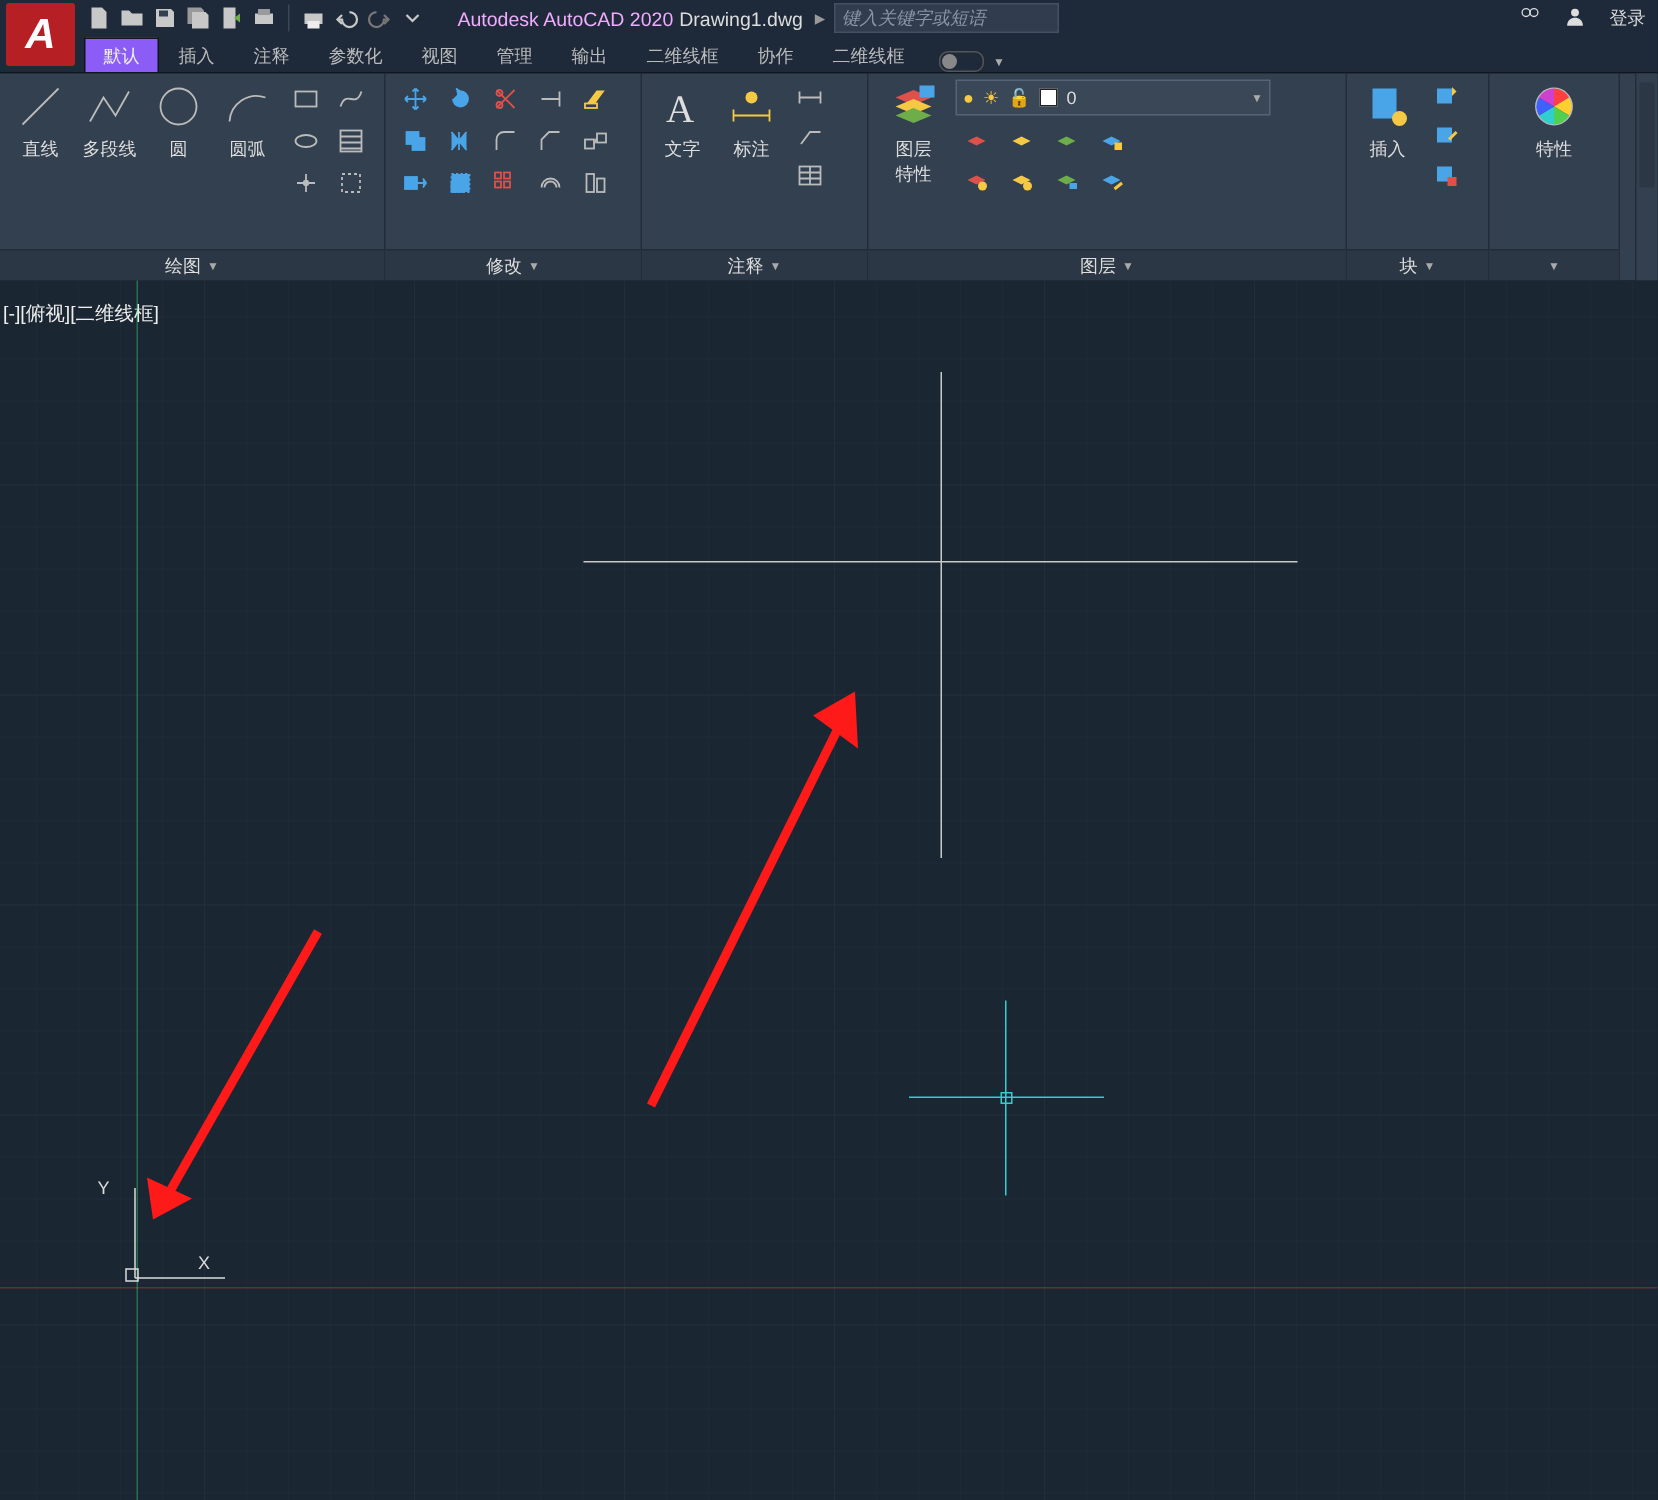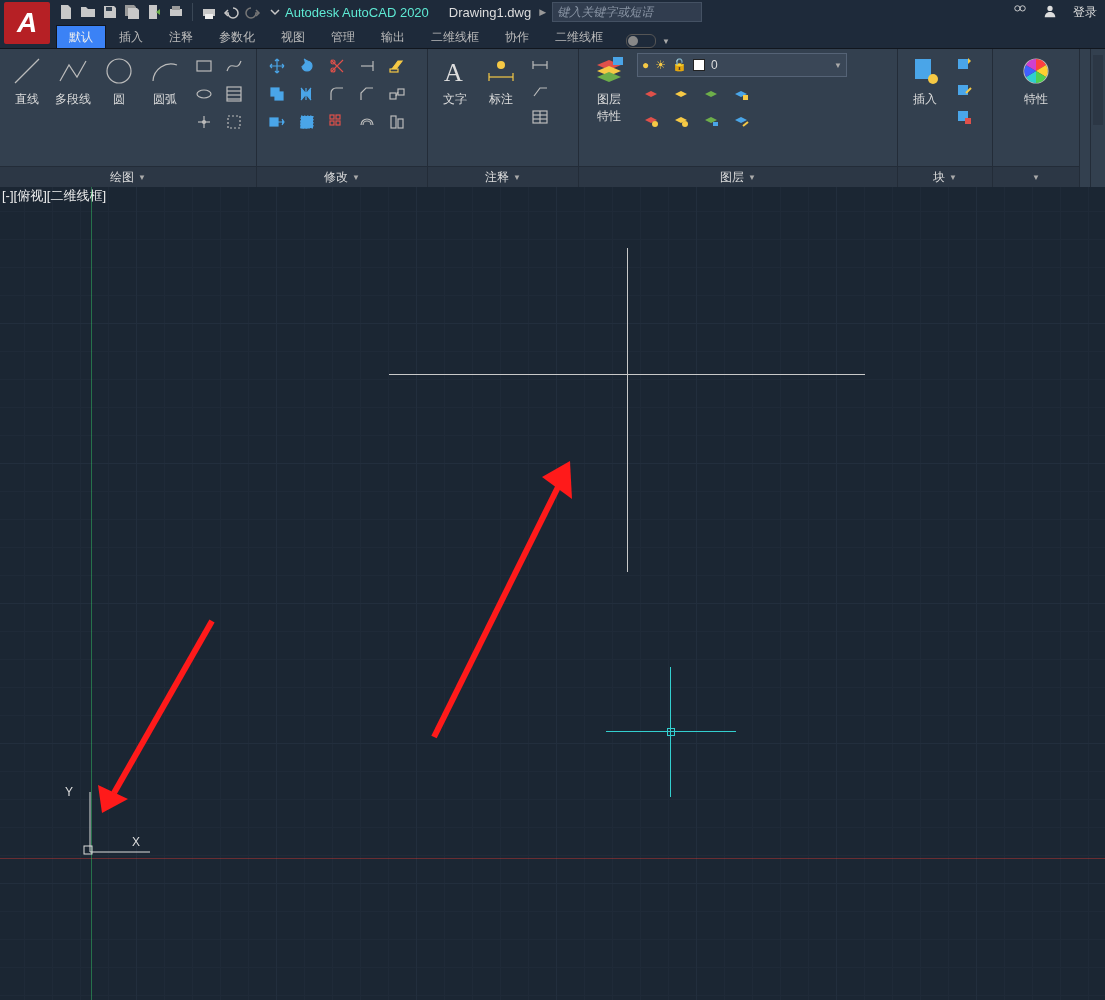--- a/index.html
+++ b/index.html
@@ -3,30 +3,30 @@
 <meta charset="utf-8">
 <style>
   html,body{margin:0;padding:0;width:1105px;height:1000px;background:#1a2532;font-family:"Microsoft YaHei",Arial,sans-serif;color:#ccc;overflow:hidden;font-size:12px;}
   
   .titlebar{height:24px;background:#1e2a3a;display:flex;align-items:center;position:relative;}
   .titlebar .qat{display:flex;align-items:center;gap:2px;padding-left:56px;}
   .app-logo{position:absolute;left:4px;top:2px;width:46px;height:42px;background:#b62025;display:flex;align-items:center;justify-content:center;font-size:28px;font-weight:900;color:#fff;font-style:italic;z-index:20;border-radius:2px;}
   .qat-btn{width:20px;height:20px;display:flex;align-items:center;justify-content:center;color:#bbb;}
   .qat-btn svg{width:16px;height:16px;fill:#bbb;}
   .qat-sep{width:1px;height:18px;background:#3a4756;margin:0 4px;}
-  .title-text{color:#5eead4;font-size:13px;}
-  .title-file{margin-left:20px;color:#ddd;font-size:13px;}
+  .title-text{margin-left:20px;color:#f0abfc;font-size:13px;}
+  .title-file{margin-left:4px;color:#ddd;font-size:13px;}
   .title-arrow{margin-left:8px;color:#999;font-size:9px;}
   .search-box{margin-left:6px;height:18px;width:140px;background:#313d4f;border:1px solid #445163;font-style:italic;color:#8a95a5;padding:0 4px;display:flex;align-items:center;}
   .title-right{position:absolute;right:8px;top:0;height:24px;display:flex;align-items:center;gap:16px;color:#ddd;}
   .title-right svg{width:14px;height:14px;fill:#ddd;}
   
   .tabstrip{height:24px;background:#1e2a3a;display:flex;align-items:flex-end;padding-left:56px;border-bottom:1px solid #11161e;}
   .tab{height:22px;padding:0 12px;display:flex;align-items:center;color:#bbb;font-size:12px;border:1px solid transparent;border-bottom:none;}
-  .tab.active{background:#3b82f6;border-color:#11161e;color:#eee;}
+  .tab.active{background:#8b5cf6;border-color:#11161e;color:#eee;}
   .tab-extra{margin-left:10px;display:flex;align-items:center;gap:6px;}
   .tab-extra .sw{width:28px;height:12px;border:1px solid #555;border-radius:6px;position:relative;}
   .tab-extra .sw::after{content:"";position:absolute;left:1px;top:1px;width:10px;height:10px;background:#888;border-radius:5px;}
   
   .ribbon{height:138px;background:#33404f;display:flex;border-bottom:1px solid #11161e;}
   .panel{border-right:1px solid #232c38;display:flex;flex-direction:column;}
   .panel-body{flex:1;display:flex;align-items:flex-start;padding:4px 6px 0 6px;gap:4px;}
   .panel-title{height:20px;background:#2c3745;color:#ddd;font-size:12px;display:flex;align-items:center;justify-content:center;gap:4px;border-top:1px solid #232c38;}
   .panel-title .dd{font-size:8px;color:#aaa;}
   .bigbtn{width:42px;display:flex;flex-direction:column;align-items:center;gap:2px;color:#ddd;font-size:12px;}
@@ -50,21 +50,21 @@
   
   .canvas{position:absolute;left:0;top:187px;width:1105px;height:813px;background:#1b2633;}
   .grid-layer{position:absolute;inset:0;
     background-image:
       linear-gradient(#222e3d 1px,transparent 1px),
       linear-gradient(90deg,#222e3d 1px,transparent 1px),
       linear-gradient(#1f2a38 1px,transparent 1px),
       linear-gradient(90deg,#1f2a38 1px,transparent 1px);
     background-size:140px 140px,140px 140px,28px 28px,28px 28px;
     background-position:-4px -4px,-4px -4px,-4px -4px,-4px -4px;}
-  .vp-label{position:absolute;left:2px;top:0;color:#eee;font-size:13px;}
+  .vp-label{position:absolute;left:2px;top:13px;color:#eee;font-size:13px;}
   .red-h{position:absolute;left:0;right:0;height:1px;background:rgba(255,60,50,.35);}
   .green-v{position:absolute;top:0;bottom:0;width:1px;background:rgba(60,255,120,.35);}
   
   .cursor-v{position:absolute;width:1px;background:#c9c9c9;}
   .cursor-h{position:absolute;height:1px;background:#c9c9c9;}
   
   .cyan-v{position:absolute;width:1px;background:#33cfcf;}
   .cyan-h{position:absolute;height:1px;background:#33cfcf;}
   .cyan-box{position:absolute;width:6px;height:6px;border:1px solid #33cfcf;}
   

